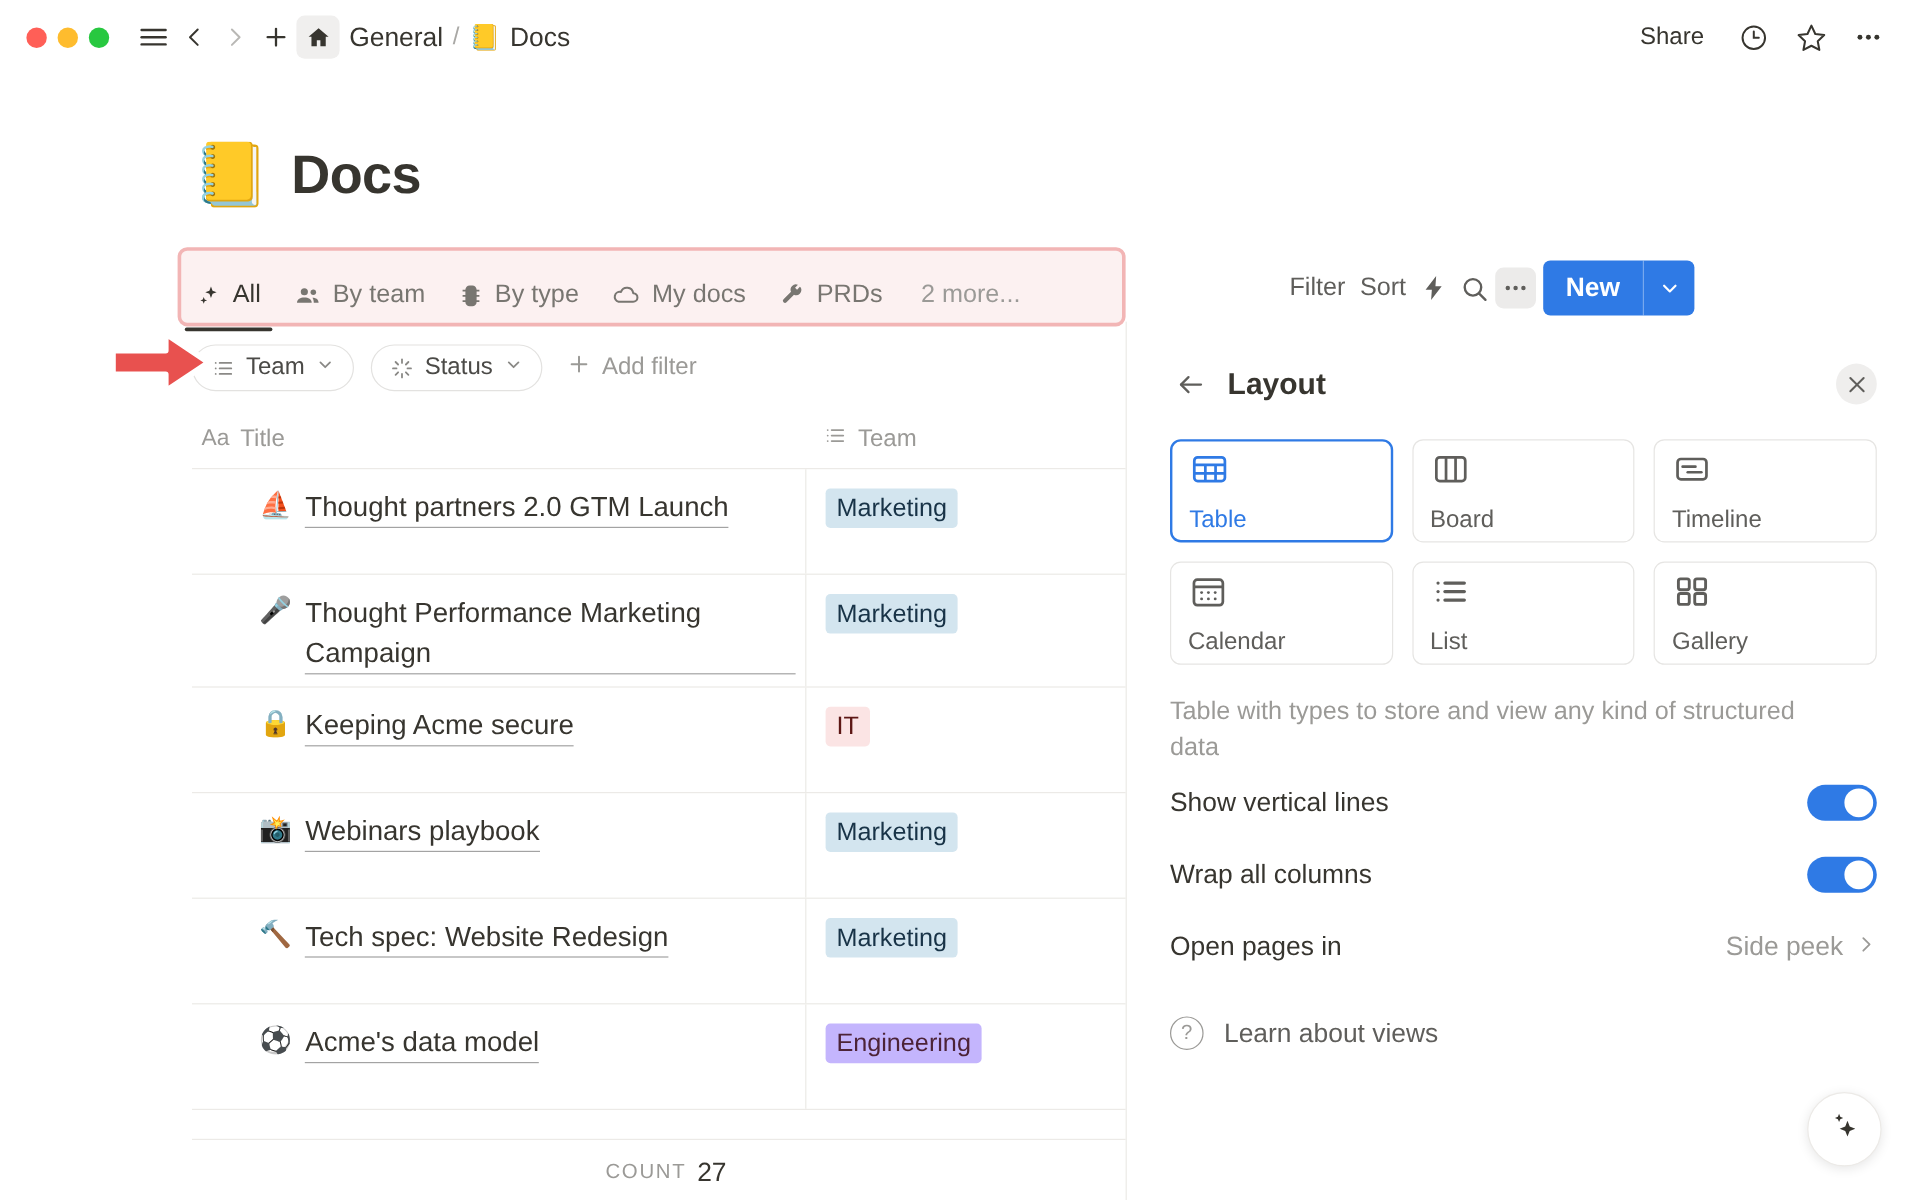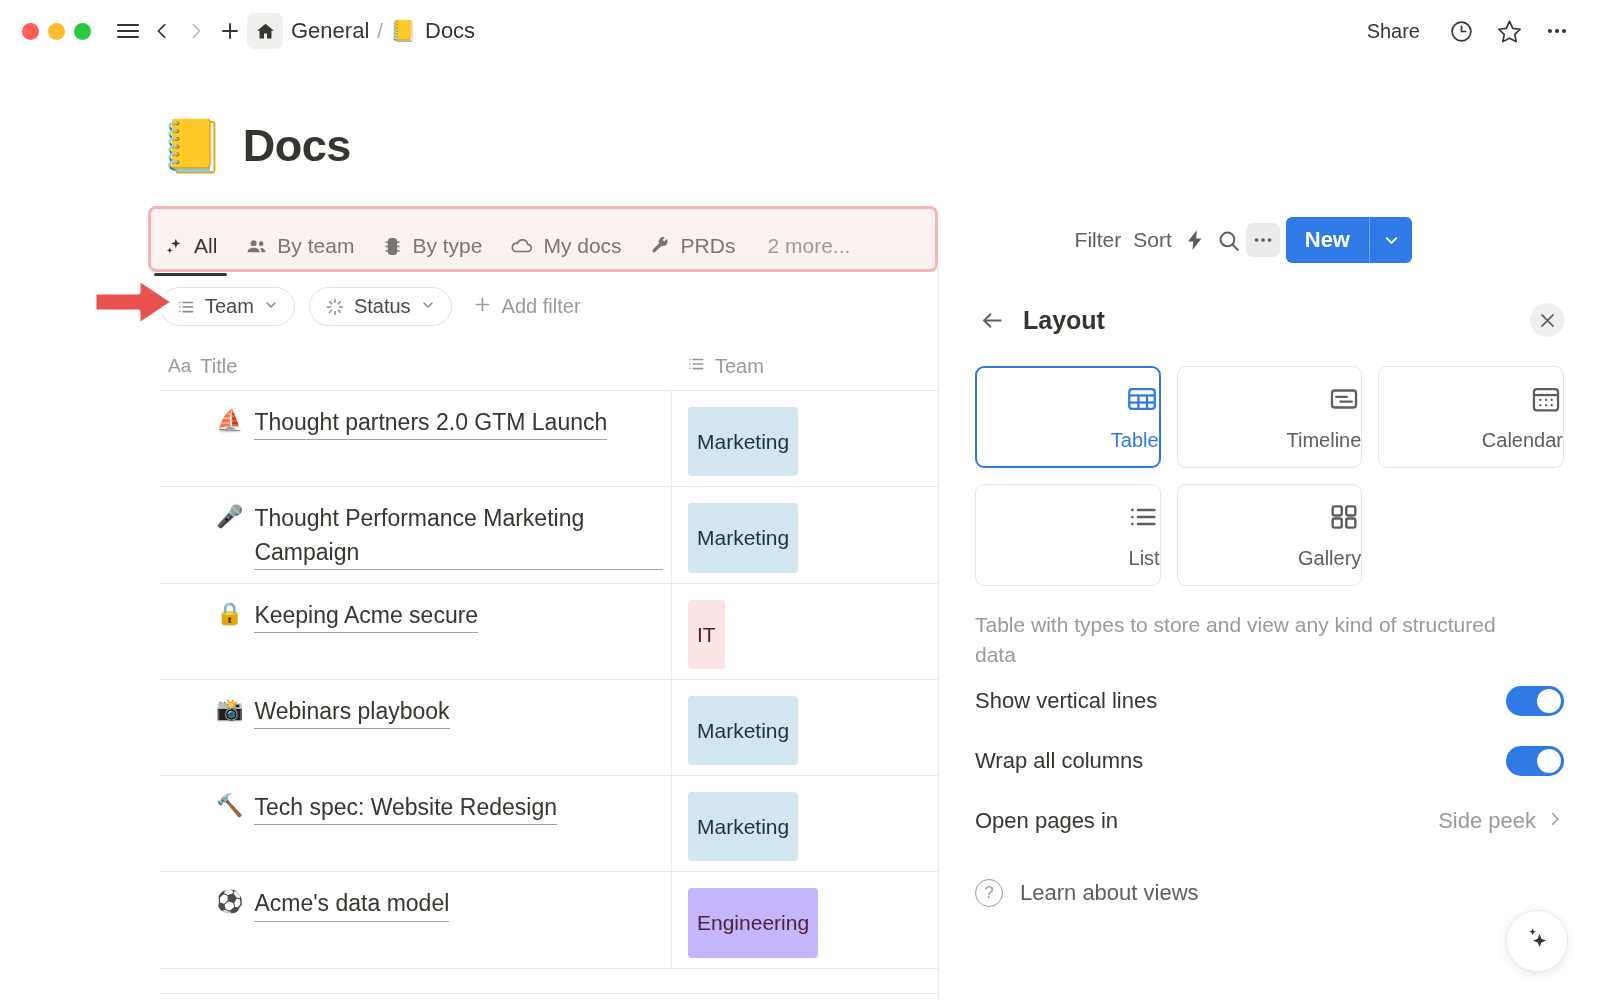--- a/index.html
+++ b/index.html
@@ -168,21 +168,21 @@
   }
   .td.title-col .row-emoji { font-size: 22px; line-height: 1.45; flex: 0 0 auto; }
   .td.title-col .row-title {
     font-size: 23px; color: #37352f; line-height: 1.48;
     border-bottom: 1px solid #a3a3a3;
     display: inline;
   }
   .td.team-col { width: 278px; padding-left: 16px; padding-top: 16px; }
   .badge {
     display: inline-block;
-    padding: 21px 9px; border-radius: 4px;
+    padding: 3px 9px; border-radius: 4px;
     font-size: 21px; line-height: 1.3;
   }
   .badge.blue { background: #d3e5ef; color: #183347; }
   .badge.red  { background: #fbe4e4; color: #5d1715; }
   .badge.pink { background: #c4b5fd; color: #4c2337; }
   .table-end { border-top: 1px solid #eceae7; height: 26px; border-bottom: 1px solid #eceae7; }
   .count-row {
     display: flex; justify-content: center; align-items: center;
     height: 54px; gap: 9px;
   }
@@ -204,24 +204,25 @@
     margin-left: auto; width: 34px; height: 34px; border-radius: 50%;
     background: #efeeed; display:flex; align-items:center; justify-content:center; color:#5f5e5b;
   }
 
   .layout-grid {
     display: grid; grid-template-columns: repeat(3, 1fr);
     gap: 16px; margin-top: 24px;
   }
   .layout-card {
     border: 1px solid #e6e5e3; border-radius: 9px;
-    height: 102px;
+    height: 86px;
     display: flex; flex-direction: column;
-    align-items: flex-end; justify-content: center; gap: 9px;
+    align-items: flex-start; justify-content: center; gap: 9px;
     color: #5f5e5b;
+    padding-left: 14px;
   }
   .layout-card .lc-label { font-size: 20px; }
   .layout-card.selected { border: 2px solid #2f7ae5; color: #2f7ae5; }
 
   .panel-desc {
     margin-top: 24px; font-size: 21px; color: #9b9a97; line-height: 1.45;
     max-width: 560px;
   }
 
   .panel-opt {
@@ -602,20 +603,30 @@
                 <rect x="3" y="5" width="18" height="14" rx="2"></rect>
                 <line x1="3" y1="9.5" x2="21" y2="9.5"></line>
                 <line x1="3" y1="14.5" x2="21" y2="14.5"></line>
                 <line x1="9.5" y1="9.5" x2="9.5" y2="19"></line>
                 <line x1="15.5" y1="9.5" x2="15.5" y2="19"></line>
               </svg>
           </span>
           <span class="lc-label">Table</span>
         </div>
 
+        <div class="layout-card">
+          <span>
+            <svg width="34" height="34" viewBox="0 0 24 24" fill="none" stroke="currentColor" stroke-width="1.6">
+                <rect x="3.5" y="5" width="17" height="14" rx="2"></rect>
+                <line x1="9.2" y1="5" x2="9.2" y2="19"></line>
+                <line x1="14.8" y1="5" x2="14.8" y2="19"></line>
+              </svg>
+          </span>
+          <span class="lc-label">Board</span>
+        </div>
 
         <div class="layout-card">
           <span>
             <svg width="34" height="34" viewBox="0 0 24 24" fill="none" stroke="currentColor" stroke-width="1.6" stroke-linecap="round">
                 <rect x="3.5" y="6" width="17" height="12" rx="2"></rect>
                 <line x1="6.5" y1="10.5" x2="14" y2="10.5"></line>
                 <line x1="9.5" y1="13.8" x2="17.5" y2="13.8"></line>
               </svg>
           </span>
           <span class="lc-label">Timeline</span>

